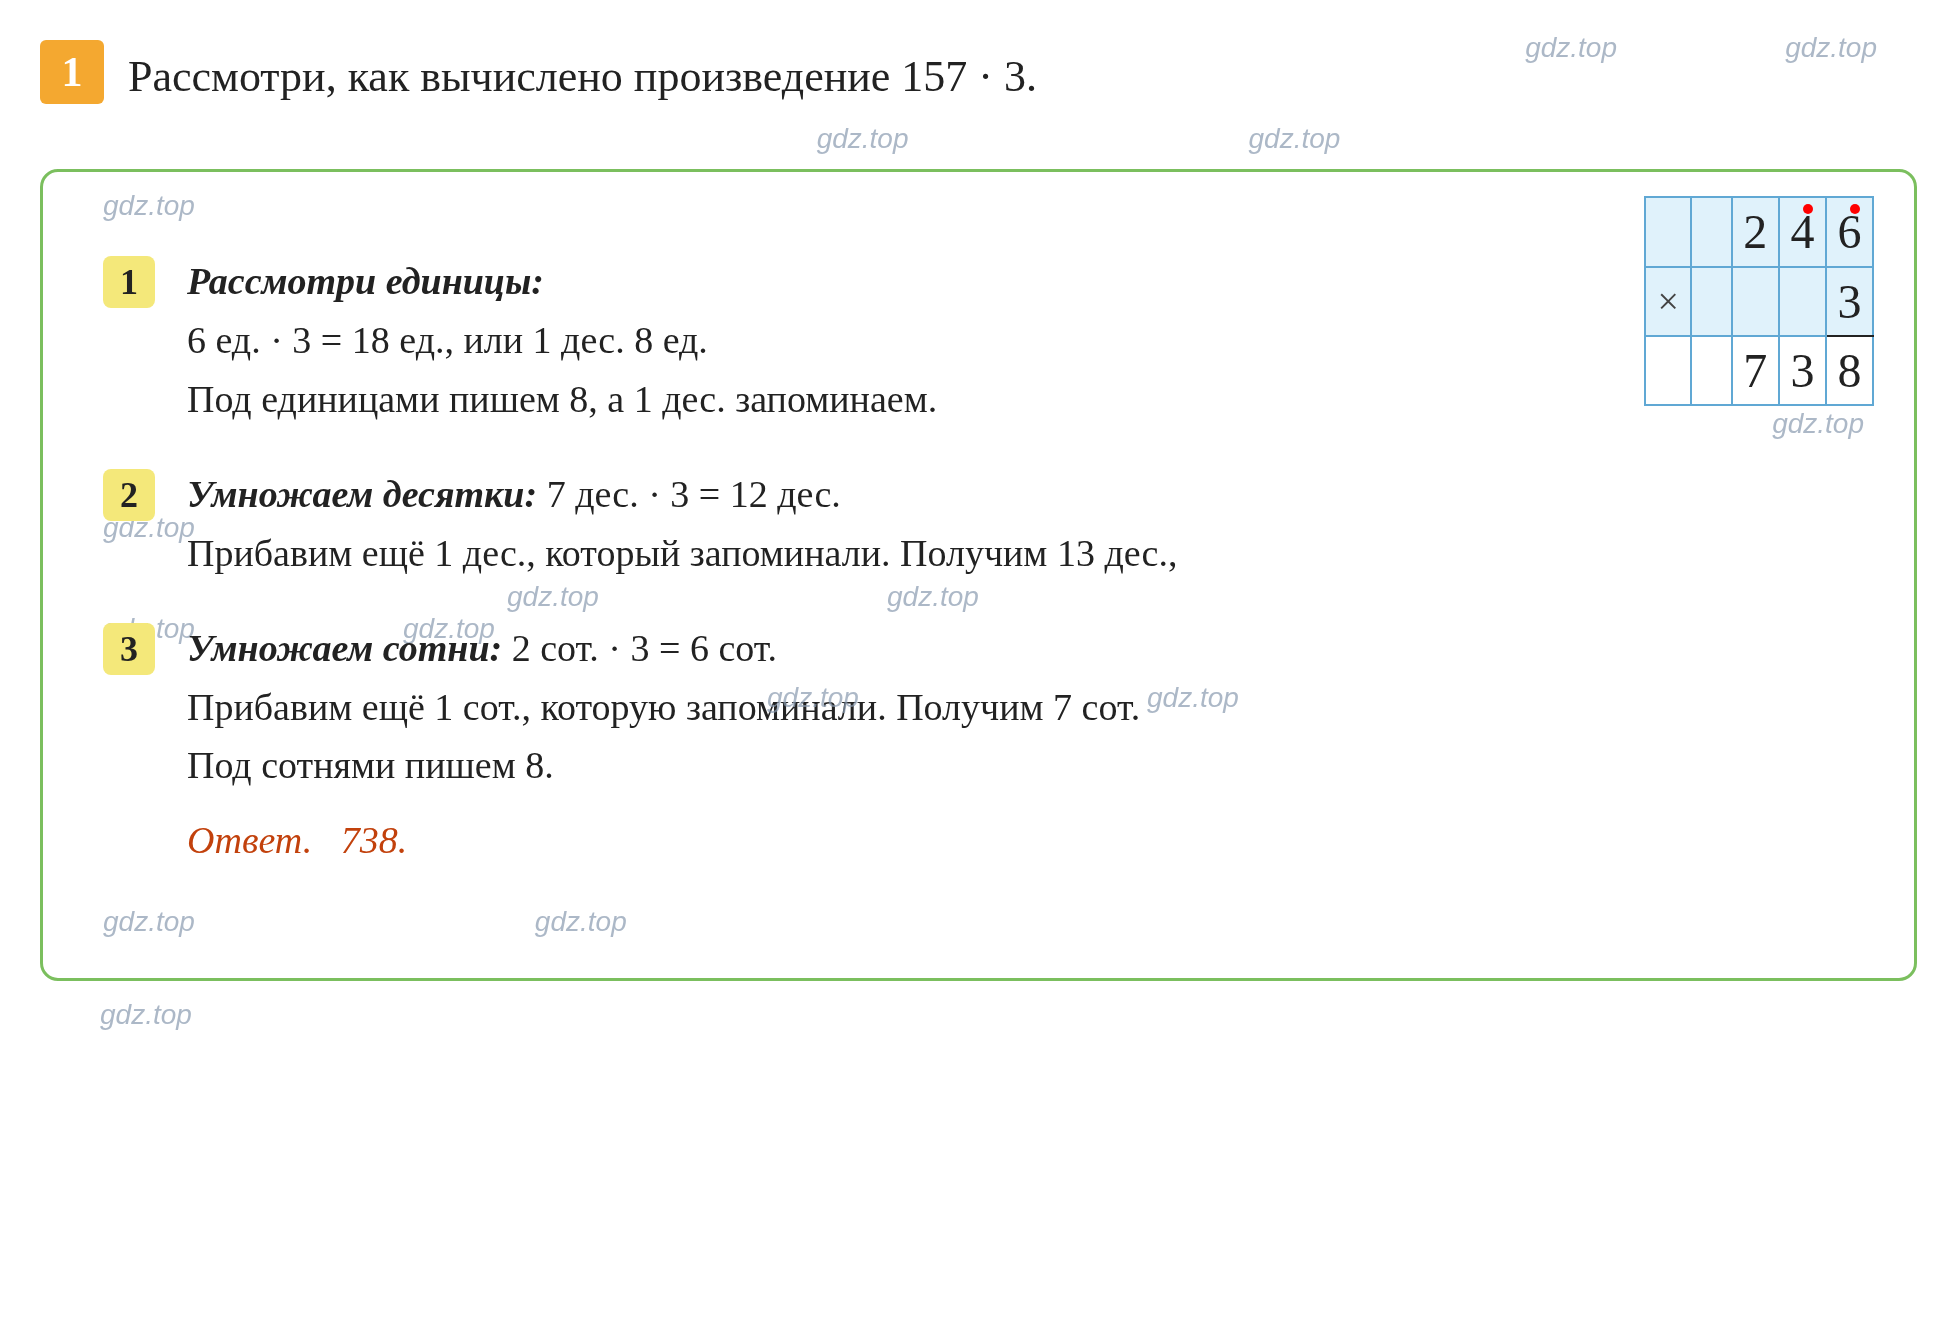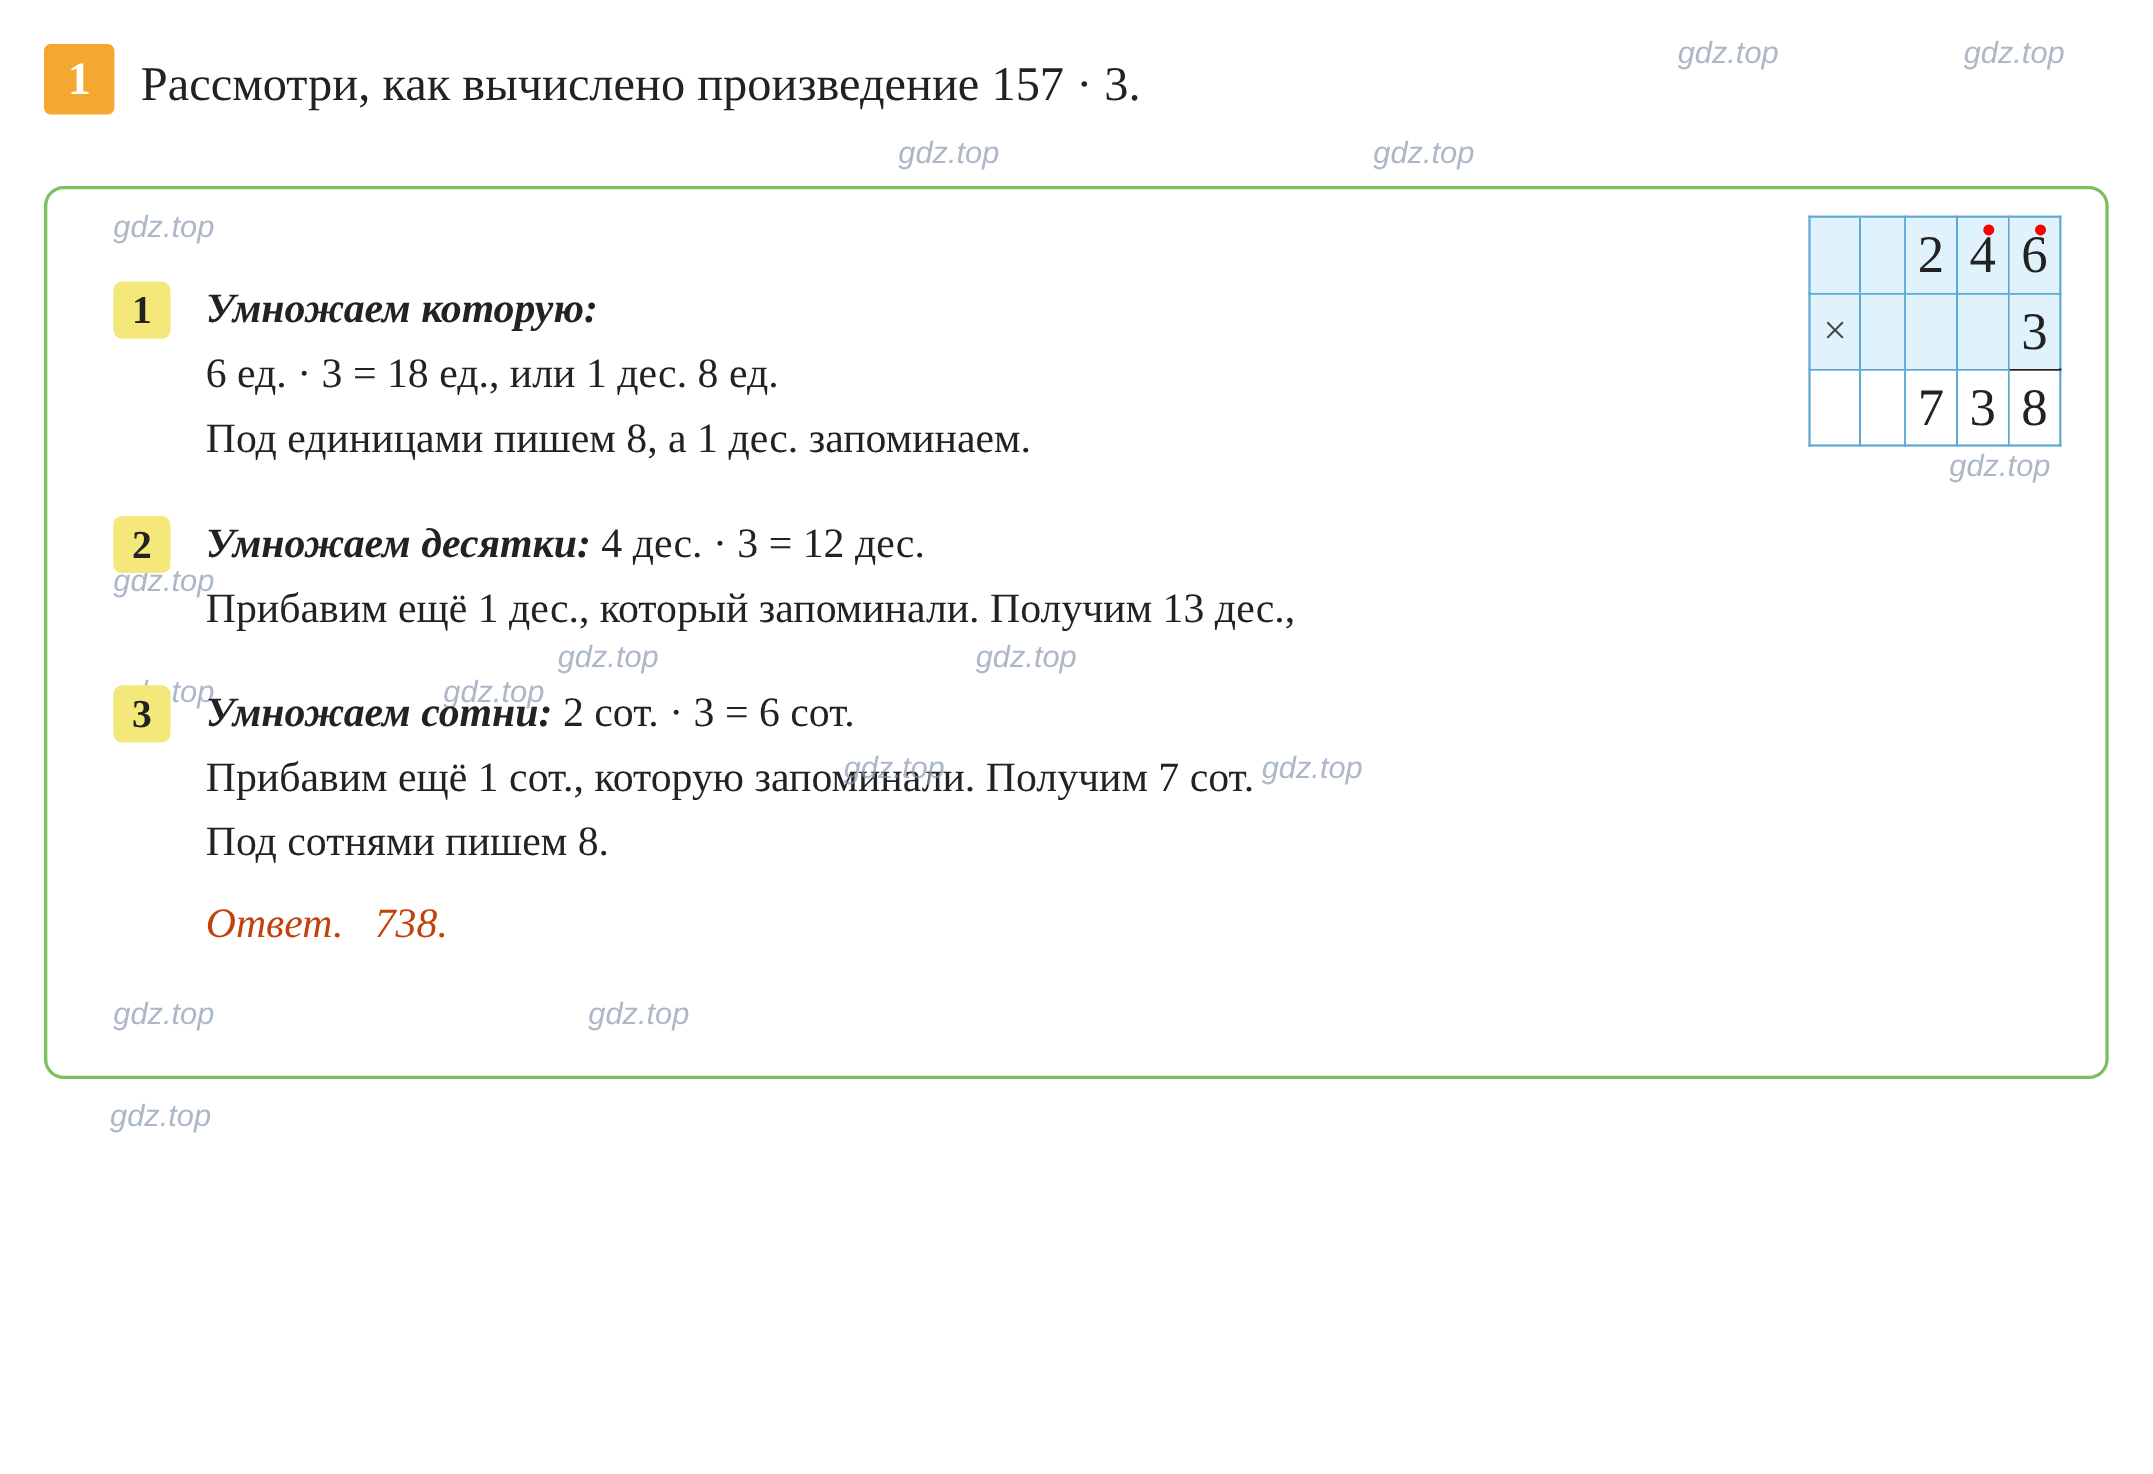--- a/index.html
+++ b/index.html
@@ -221,36 +221,36 @@
     </tbody>
       </table>
   </div>
 
   <div style="position:absolute; top:236px; right:50px;" class="watermark">gdz.top</div>
 
   <div class="step-block" style="margin-top: 44px;">
     <div class="step-number">1</div>
     <div class="step-content">
       <div>
-        <span class="step-title">Умножаем которую:</span>
+        <span class="step-title">Рассмотри единицы:</span>
       </div>
       <div>6 ед. · 3 = 18 ед., или 1 дес. 8 ед.</div>
 
       <div>Под единицами пишем 8, а 1 дес. запоминаем.</div>
     </div>
   </div>
 
   <div style="position:absolute; left:60px; top:340px;" class="watermark">gdz.top</div>
 
   <div class="step-block">
     <div class="step-number">2</div>
     <div class="step-content">
       <div>
         <span class="step-title">Умножаем десятки:</span>
-        <span> 4 дес. · 3 = 12 дес.</span>
+        <span> 7 дес. · 3 = 12 дес.</span>
       </div>
       <div>Прибавим ещё 1 дес., который запоминали. Получим 13 дес.,</div>
       <div style="position:relative; height:0;">
         <span class="watermark" style="position:absolute; left:320px; top:-8px;">gdz.top</span>
         <span class="watermark" style="position:absolute; left:700px; top:-8px;">gdz.top</span>
       </div>
     </div>
   </div>
 
   <div style="position:relative; height: 0; margin-bottom:4px;">

